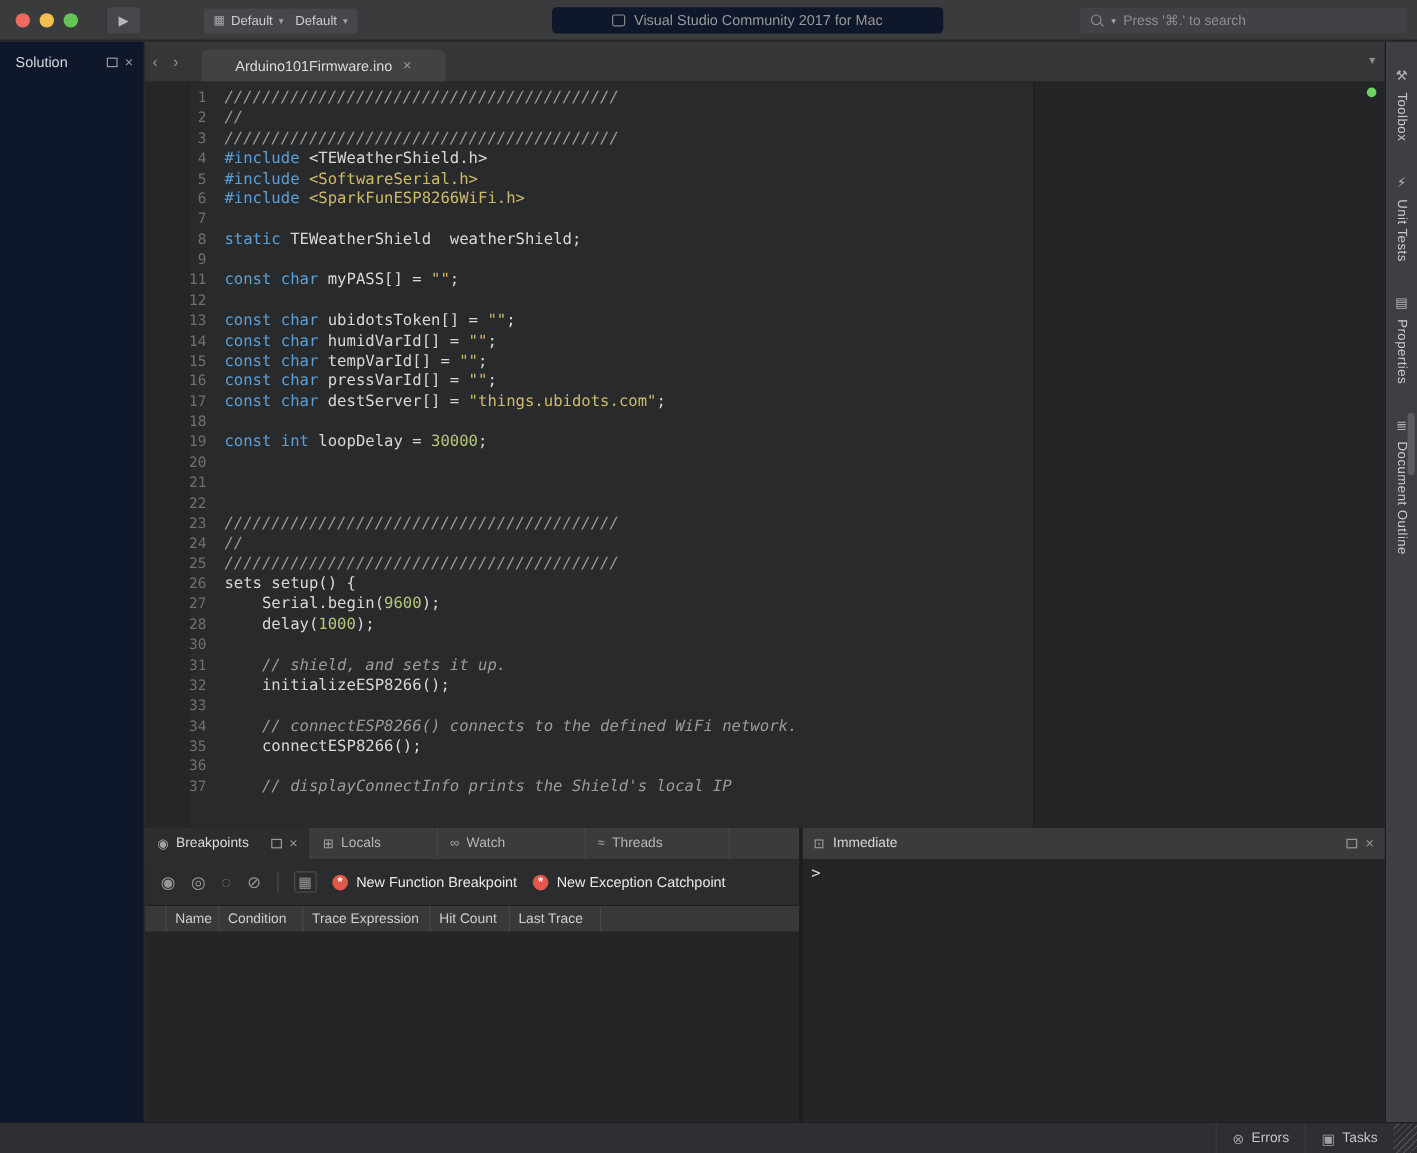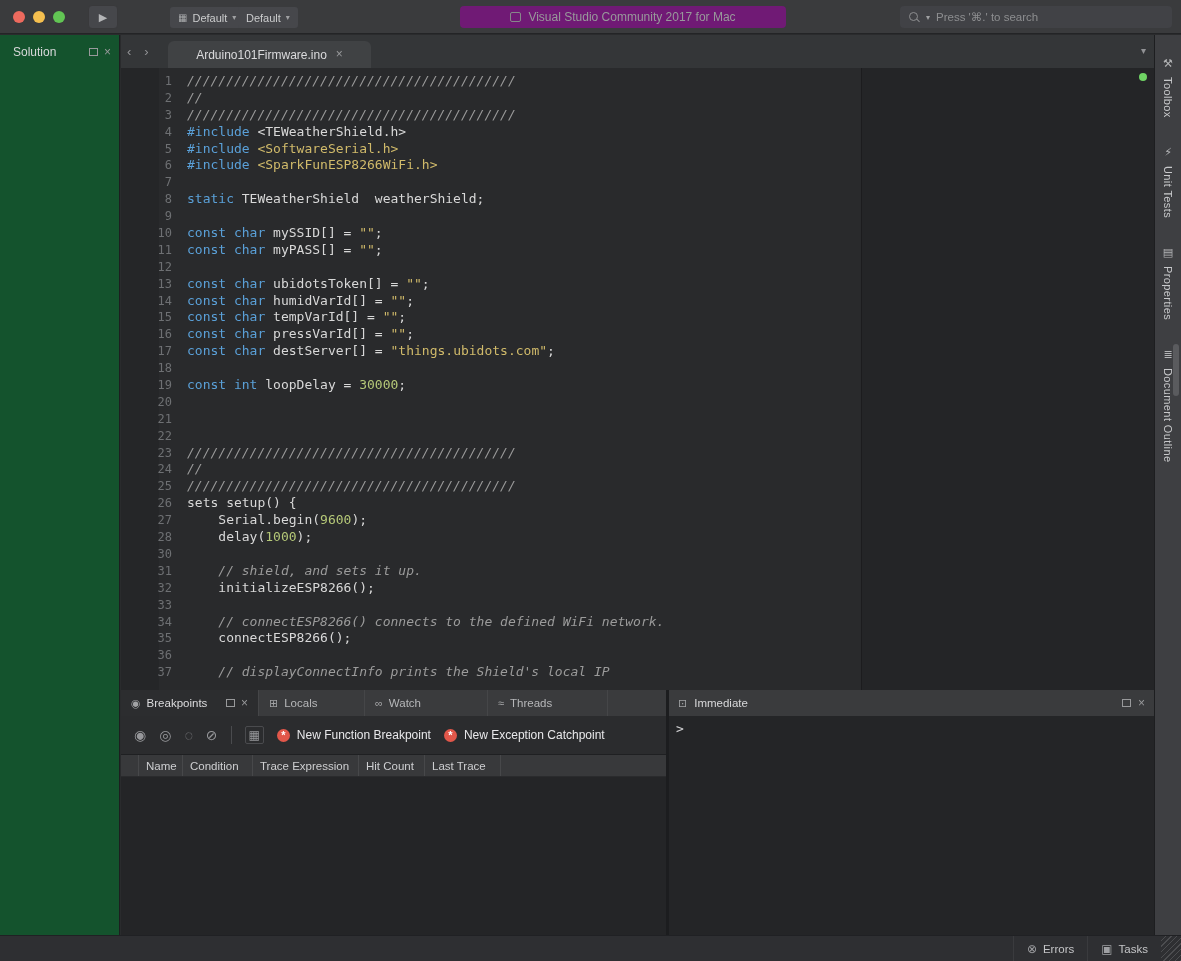--- a/index.html
+++ b/index.html
@@ -9,30 +9,30 @@
   
   .titlebar{position:absolute;top:0;left:0;right:0;height:34px;background:#3a3b3d;border-bottom:1px solid #232426;}
   .traffic{position:absolute;left:13px;top:11px;display:flex;gap:8px;}
   .tl{width:12px;height:12px;border-radius:50%;}
   .tl.red{background:#ed6a5e;}.tl.yellow{background:#f5bf4f;}.tl.green{background:#62c554;}
   .run-btn{position:absolute;left:88px;top:5px;width:30px;height:24px;background:#46474b;border:1px solid #39393b;border-radius:4px;color:#b4b5b7;font-size:11px;display:flex;align-items:center;justify-content:center;cursor:default;}
   .dd{position:absolute;top:7px;height:21px;background:#46474b;border:none;border-radius:3px;color:#cbcccd;font-size:11px;display:flex;align-items:center;gap:5px;padding:0 8px;font-family:inherit;}
   .dd .chev,.search .chev{font-size:8px;color:#9fa0a2;}
   #dd-config{left:170px;} #dd-target{left:238px;}
   .dd-icon{font-size:10px;color:#a9aaac;}
-  .title-pill{position:absolute;left:460px;top:6px;width:326px;height:22px;background:#701a75;border-radius:4px;display:flex;align-items:center;justify-content:center;gap:7px;color:#98999b;font-size:12px;}
+  .title-pill{position:absolute;left:460px;top:6px;width:326px;height:22px;background:#0f172a;border-radius:4px;display:flex;align-items:center;justify-content:center;gap:7px;color:#98999b;font-size:12px;}
   .doc-icon{width:11px;height:10px;border:1px solid #86878a;border-radius:2px;}
   .search{position:absolute;right:9px;top:6px;width:272px;height:22px;background:#414246;border-radius:4px;display:flex;align-items:center;gap:6px;padding:0 9px;color:#8d8e90;font-size:11.5px;}
   .lens{position:relative;width:11px;height:11px;flex:none;}
   .lens::before{content:"";position:absolute;left:0;top:0;width:7px;height:7px;border:1.4px solid #8d8e90;border-radius:50%;}
   .lens::after{content:"";position:absolute;left:7px;top:8px;width:4px;height:1.4px;background:#8d8e90;transform:rotate(45deg);}
 
   
   .body{position:absolute;top:35px;left:0;right:0;bottom:26px;}
-  .solution-pad{position:absolute;left:0;top:0;bottom:0;width:120px;background:#14532d;border-right:1px solid #1d1e20;}
+  .solution-pad{position:absolute;left:0;top:0;bottom:0;width:120px;background:#0f172a;border-right:1px solid #1d1e20;}
   .pad-header{display:flex;align-items:center;padding:10px 8px 0 13px;gap:6px;}
   .pad-title{font-size:12px;color:#d8d8da;flex:1;}
   .mini-rect{width:9px;height:8px;border:1px solid #98999b;display:inline-block;flex:none;}
   .mini-x{color:#98999b;font-size:12px;line-height:9px;}
 
   .center{position:absolute;left:121px;right:27px;top:0;bottom:0;}
   .tabstrip{position:absolute;top:0;left:0;right:0;height:33px;background:#343638;}
   .tab-nav{position:absolute;left:6px;top:9px;display:flex;gap:13px;color:#919295;font-size:13px;}
   .doc-tab{position:absolute;left:47px;bottom:0;width:203px;height:27px;background:#404244;border-radius:6px 6px 0 0;display:flex;align-items:center;justify-content:center;gap:9px;font-size:12px;color:#dbdbdd;}
   .tab-overflow{position:absolute;right:8px;top:10px;color:#919295;font-size:10px;}
@@ -185,24 +185,20 @@
             </div>
             <div class="code-line">
               <span class="ln">8</span>
               <span class="code"><span class="tok-k">static</span><span class="tok-p"> TEWeatherShield  weatherShield;</span></span>
             </div>
             <div class="code-line">
               <span class="ln">9</span>
               <span class="code"></span>
             </div>
             <div class="code-line">
-              <span class="ln">10</span>
-              <span class="code"><span class="tok-k">const char</span><span class="tok-p"> mySSID[] = </span><span class="tok-s">""</span><span class="tok-p">;</span></span>
-            </div>
-            <div class="code-line">
               <span class="ln">11</span>
               <span class="code"><span class="tok-k">const char</span><span class="tok-p"> myPASS[] = </span><span class="tok-s">""</span><span class="tok-p">;</span></span>
             </div>
             <div class="code-line">
               <span class="ln">12</span>
               <span class="code"></span>
             </div>
             <div class="code-line">
               <span class="ln">13</span>
               <span class="code"><span class="tok-k">const char</span><span class="tok-p"> ubidotsToken[] = </span><span class="tok-s">""</span><span class="tok-p">;</span></span>

